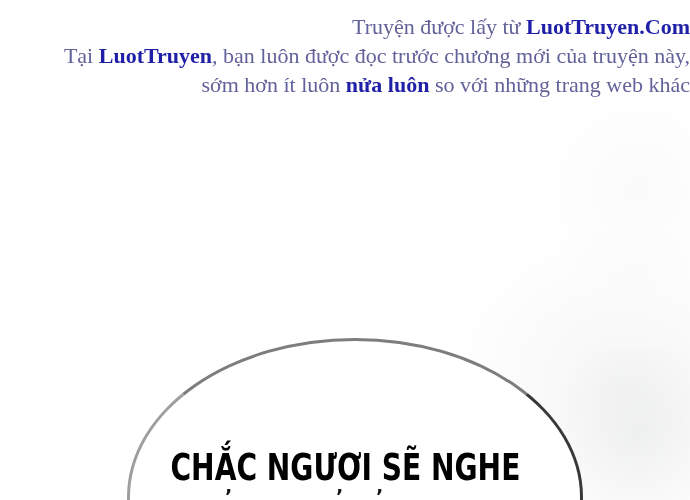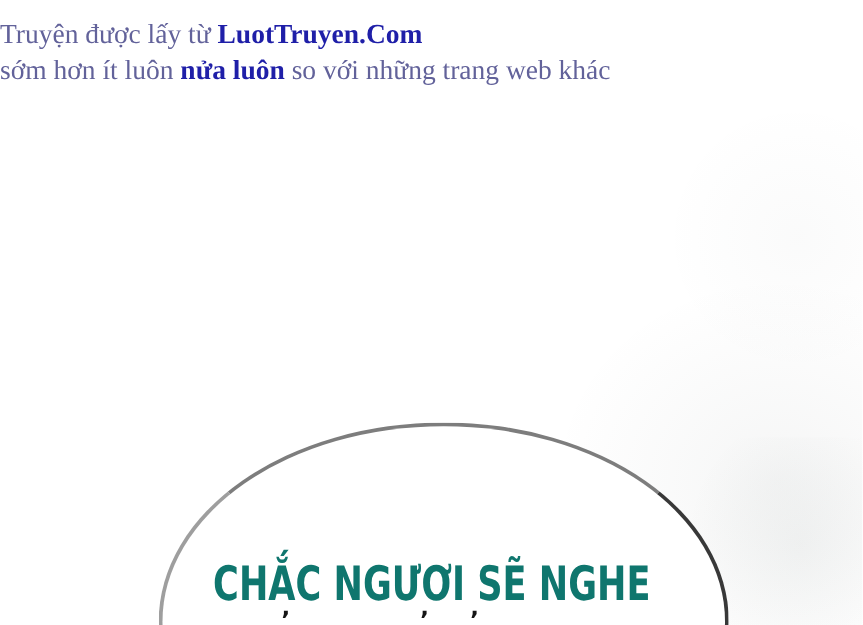--- a/index.html
+++ b/index.html
@@ -27,21 +27,21 @@
     background: radial-gradient(ellipse at 60% 50%, rgba(60,70,70,0.025), rgba(60,70,70,0.0) 70%);
   }
   .tex-c {
     right: -10px; bottom: -40px; width: 150px; height: 190px;
     background: radial-gradient(ellipse at 60% 45%, rgba(60,80,75,0.05), rgba(60,80,75,0.0) 72%);
   }
 
   
   .credit {
     padding-top: 12px;
-    text-align: left;
+    text-align: right;
     font-size: 22px;
     line-height: 29px;
     color: #62629a;
     white-space: nowrap;
   }
   .credit p { margin: 0; }
   .credit .hl {
     font-weight: 700;
     color: #1f1fa8;
   }
@@ -62,21 +62,21 @@
   .bubble-text {
     position: absolute;
     left: 0;
     right: 0;
     top: 444px;
     text-align: center;
     font-family: "DejaVu Sans", sans-serif;
     font-weight: 700;
     font-size: 38px;
     line-height: 46px;
-    color: #0f766e;
+    color: #000000;
     white-space: nowrap;
   }
   .bubble-text .squeeze {
     display: inline-block;
     transform: scaleX(0.74);
     transform-origin: 50% 50%;
     letter-spacing: 0px;
   }
 
   
@@ -96,20 +96,21 @@
 </head>
 <body>
 
 <div class="page">
 
   <div class="texture tex-a"></div>
   <div class="texture tex-b"></div>
 
   <header class="credit">
     <p><span>Truyện được lấy từ </span><span class="hl">LuotTruyen.Com</span><span></span></p>
+    <p><span>Tại </span><span class="hl">LuotTruyen</span><span>, bạn luôn được đọc trước chương mới của truyện này,</span></p>
     <p><span>sớm hơn ít luôn </span><span class="hl">nửa luôn</span><span> so với những trang web khác</span></p>
   </header>
 
   <div class="texture tex-c"></div>
 
   <div class="bubble"></div>
 
   <div class="bubble-text"><span class="squeeze">CHẮC NGƯƠI SẼ NGHE</span></div>
 
   <span class="mark m1">ʼ</span>

